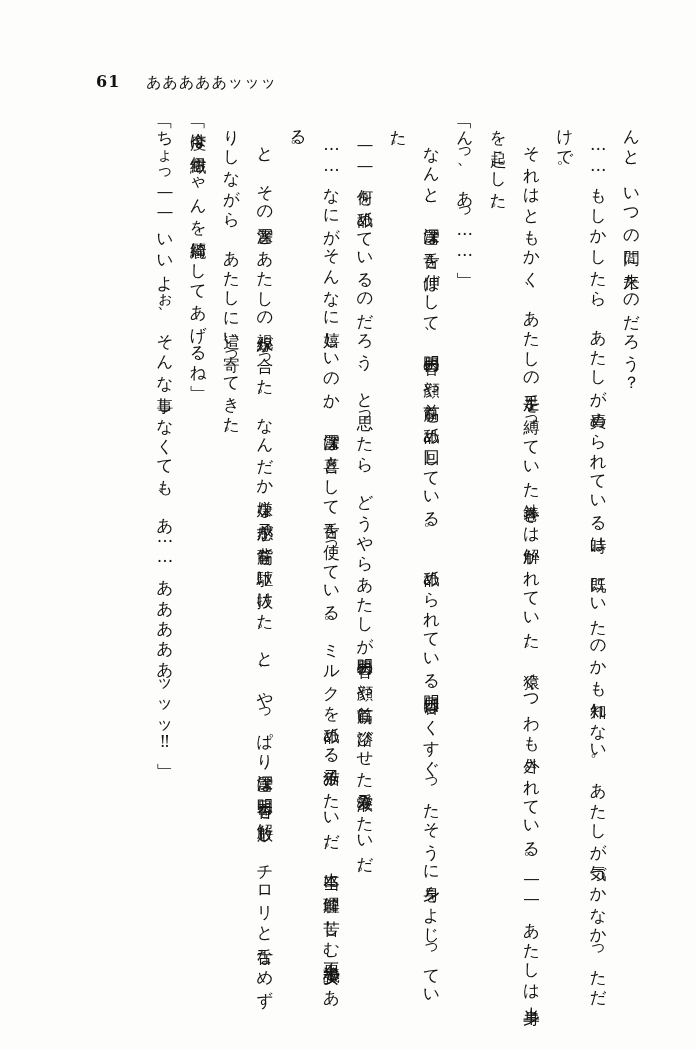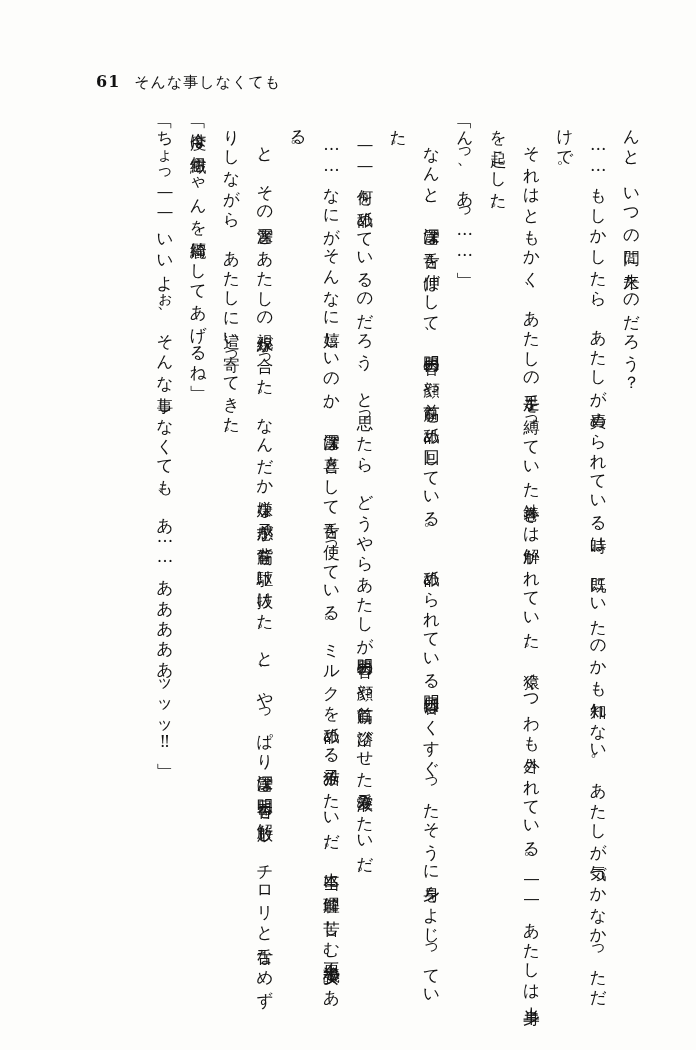--- a/index.html
+++ b/index.html
@@ -22,21 +22,21 @@
     background: #fdfdfb;
   }
 
   
   .header {
     position: absolute;
     top: 72px;
     left: 96px;
     display: flex;
     align-items: baseline;
-    gap: 14px;
+    gap: 26px;
     font-size: 15px;
     letter-spacing: 1px;
     color: #121212;
   }
   .header .folio {
     font-size: 16px;
     font-weight: 600;
     font-family: "DejaVu Serif", "Liberation Serif", serif;
   }
   .header .chapter {
@@ -67,21 +67,21 @@
     text-indent: 1em;
   }
 </style>
 </head>
 <body>
 
 <div class="page">
 
   <div class="header">
     <span class="folio">61</span>
-    <span class="chapter">そんな事しなくても</span>
+    <span class="chapter">あああああッッッ</span>
   </div>
 
   <div class="textblock">
     <p>んと、いつの間に来たのだろう？</p>
     <p class="indent">……もしかしたら、あたしが責められている時は、既にいたのかも知れない。あたしが気づかなかっただけで。</p>
     <p class="indent">それはともかく、あたしの手足を縛っていた鉢巻きは解かれていた。猿ぐつわも外されている。——あたしは上半身を起こした。</p>
     <p>「んっ、あっ……」</p>
     <p class="indent">なんと、深雪は舌を伸ばして、明日香の顔や首筋を舐め回している。　舐められている明日香はくすぐったそうに身をよじっていた。</p>
     <p class="indent">——何を舐めているのだろう、と思ったら、どうやらあたしが明日香の顔や首筋に浴びせた愛液みたいだ。</p>
     <p class="indent">……なにがそんなに嬉しいのか、深雪は喜々として舌を使っている。ミルクを舐める子猫みたいだ。本当に理解に苦しむ不思議少女である。</p>

